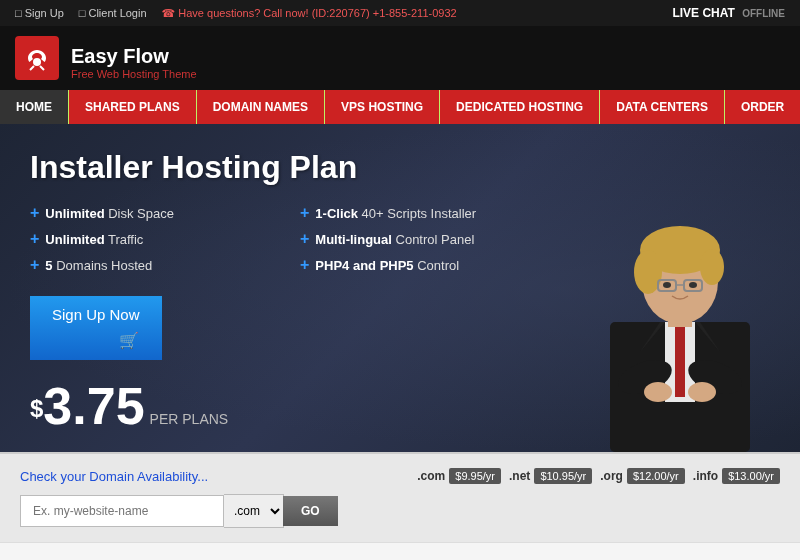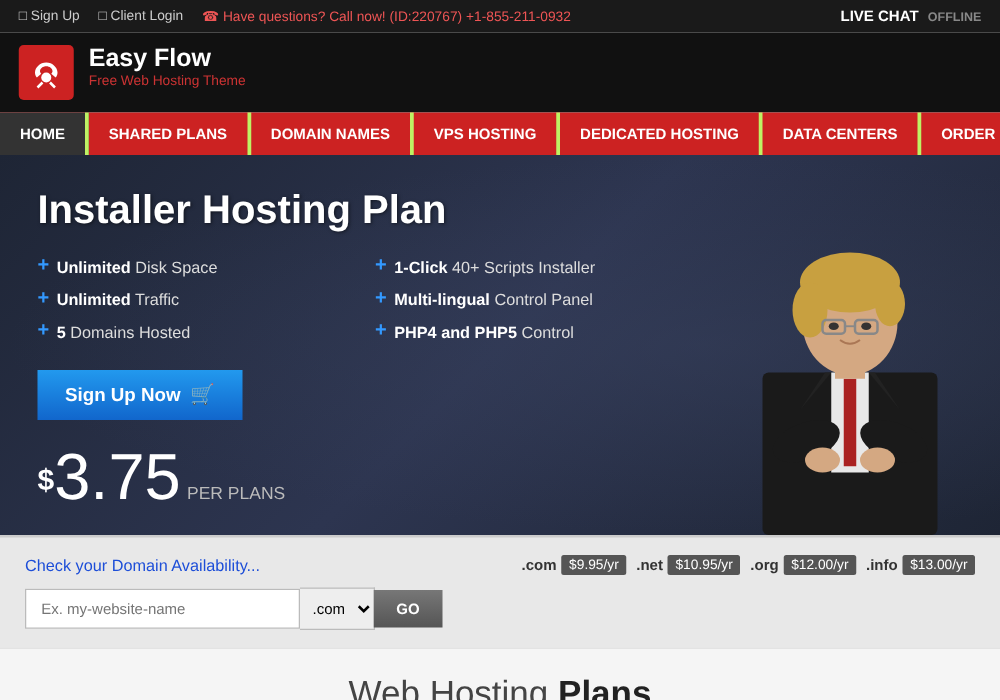--- a/index.html
+++ b/index.html
@@ -20,21 +20,21 @@
     .top-bar-phone { color: #bbb; font-size: 11px; }
     .top-bar-phone span { color: #e55; }
     .live-chat { color: #fff; font-weight: bold; font-size: 12px; }
     .live-chat .offline { color: #888; font-size: 10px; font-weight: bold; margin-left: 4px; }
 
     
     .header {
       background: #111;
       padding: 10px 15px;
       display: flex;
-      align-items: flex-start;
+      align-items: flex-end;
     }
     .logo-icon {
       background: #cc2222;
       border-radius: 4px;
       width: 44px;
       height: 44px;
       display: flex;
       align-items: center;
       justify-content: center;
       margin-right: 12px;
@@ -52,21 +52,21 @@
       padding: 0;
     }
     .nav-item {
       color: #fff;
       font-size: 12px;
       font-weight: bold;
       padding: 10px 16px;
       cursor: pointer;
       text-transform: uppercase;
       white-space: nowrap;
-      border-right: 3px solid #bef264;
+      border-right: 1px solid #bef264;
     }
     .nav-item.active { background: #333; }
 
     
     .hero {
       background: #2a3040;
       background-image:
         repeating-linear-gradient(
           0deg,
           transparent,
@@ -132,33 +132,34 @@
       cursor: pointer;
       text-transform: uppercase;
       letter-spacing: 0.5px;
     }
     .btn-signup {
       background: linear-gradient(to bottom, #2299ee, #1166cc);
       color: #fff;
       border: none;
       padding: 10px 22px;
       font-size: 15px;
-      font-weight: bold;
-      cursor: pointer;
-      display: flex;
-      align-items: center;
+      font-weight: normal;
+      cursor: pointer;
+      display: flex;
+      align-items: flex-end;
       gap: 8px;
+      flex-direction: column;
     }
     .cart-icon { font-size: 16px; }
     .hero-price {
       color: #fff;
       font-size: 18px;
     }
     .hero-price .dollar { font-size: 24px; vertical-align: super; font-weight: bold; }
-    .hero-price .amount { font-size: 52px; font-weight: normal; color: #fff; line-height: 1; }
+    .hero-price .amount { font-size: 52px; font-weight: bold; color: #fff; line-height: 1; }
     .hero-price .per { font-size: 14px; color: #bbb; margin-left: 5px; }
     .hero-person {
       position: absolute;
       right: 0;
       bottom: 0;
       z-index: 2;
       width: 220px;
       height: 260px;
       overflow: hidden;
     }
@@ -185,21 +186,21 @@
       font-size: 11px;
       padding: 2px 6px;
       border-radius: 2px;
     }
     .domain-input-row { display: flex; align-items: center; gap: 0; }
     .domain-input {
       border: 1px solid #bbb;
       padding: 8px 12px;
       font-size: 12px;
       color: #999;
-      width: 220px;
+      width: 204px;
       background: #fff;
       outline: none;
     }
     .domain-select {
       border: 1px solid #bbb;
       border-left: none;
       padding: 8px 6px;
       font-size: 12px;
       background: #eee;
       cursor: pointer;

